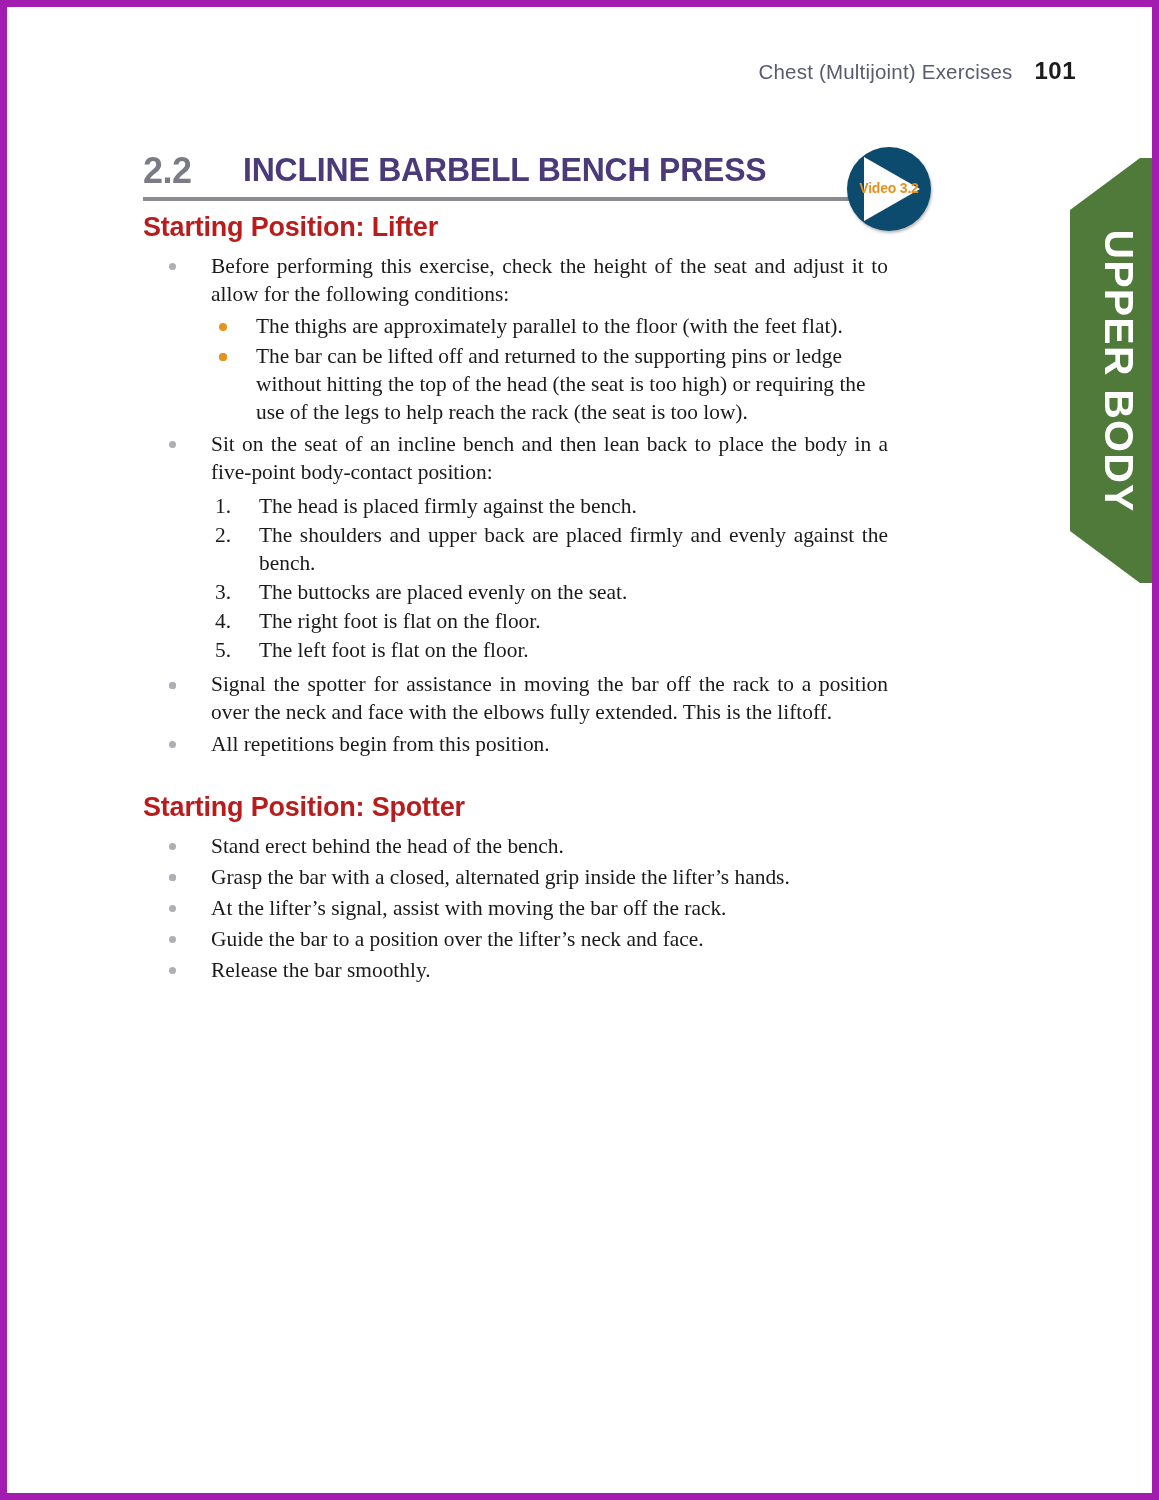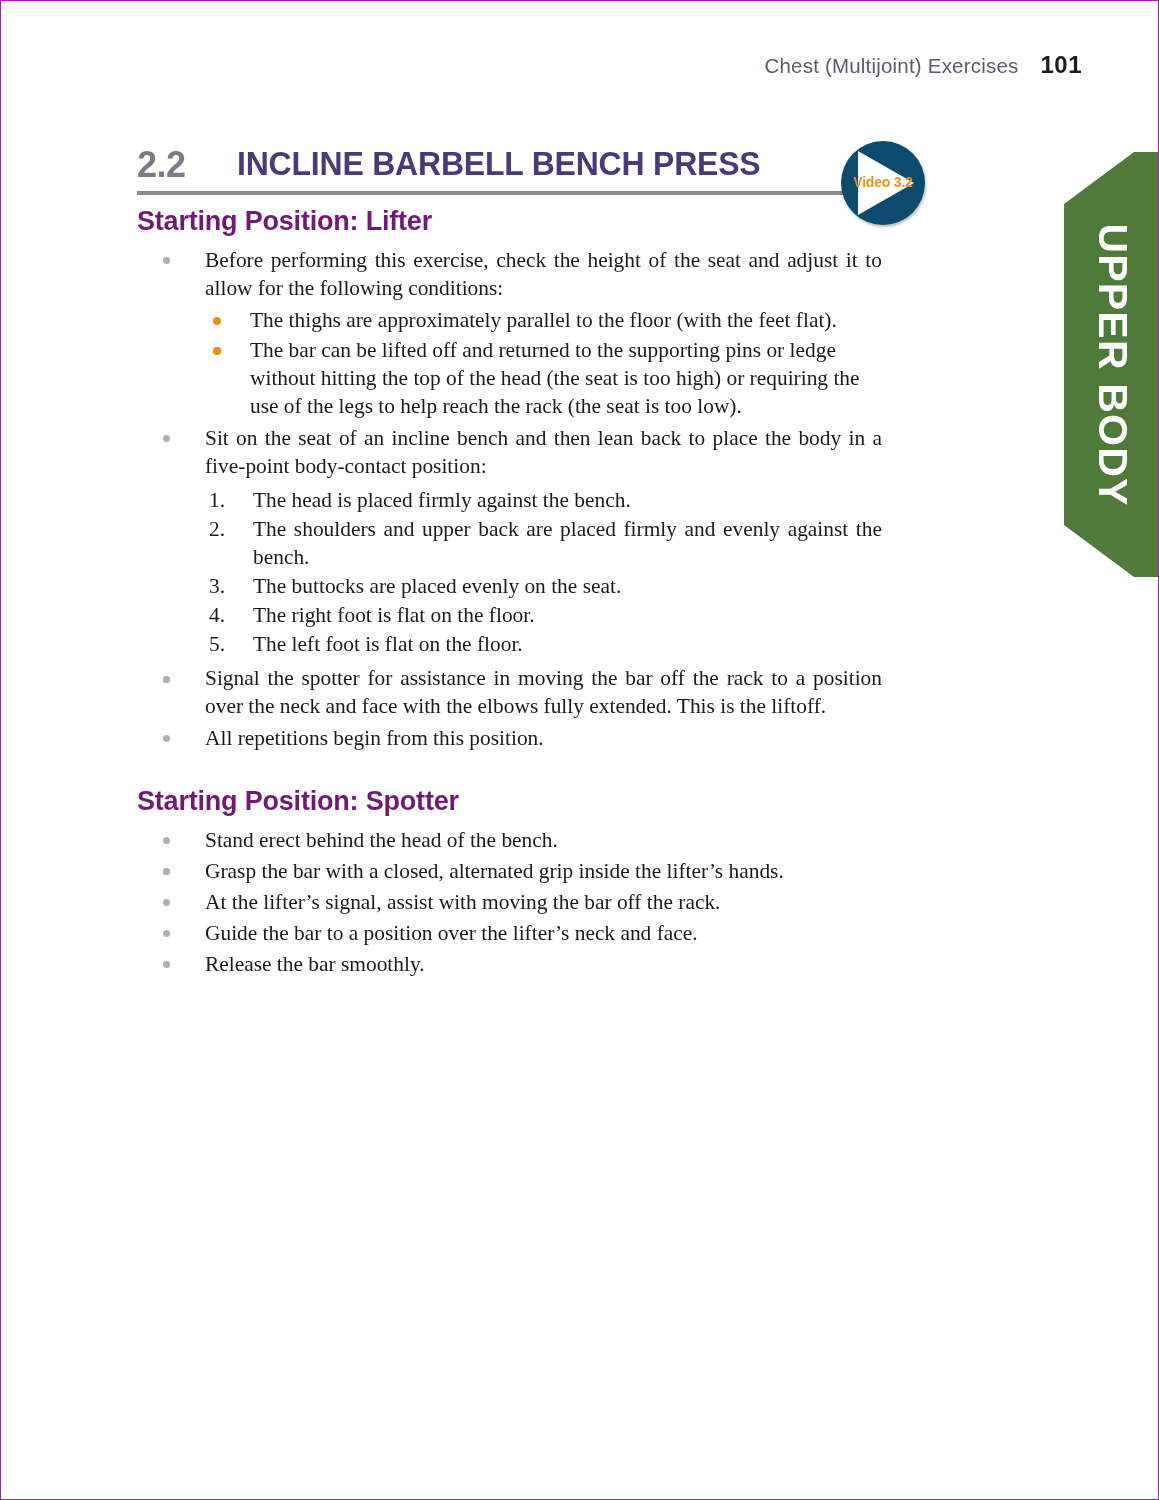--- a/index.html
+++ b/index.html
@@ -6,21 +6,21 @@
     margin: 0;
     padding: 0;
     background: #ffffff;
   }
   .page {
     position: relative;
     width: 1159px;
     height: 1500px;
     background: #ffffff;
     box-sizing: border-box;
-    border: 1px solid #a21caf;
+    border: 7px solid #a21caf;
     overflow: hidden;
     font-family: "Liberation Serif", "DejaVu Serif", serif;
   }
 
   
   .running-head {
     position: absolute;
     top: 50px;
     right: 76px;
     display: flex;
@@ -143,21 +143,21 @@
     position: absolute;
     left: 136px;
     top: 205px;
     width: 745px;
   }
 
   .sec-head {
     font-family: "Liberation Sans", sans-serif;
     font-weight: bold;
     font-size: 27px;
-    color: #701a75;
+    color: #b91c1c;
     letter-spacing: -.2px;
     margin: 0 0 9px 0;
   }
   .sec-head.spotter { margin-top: 34px; }
 
   ul, ol { margin: 0; padding: 0; list-style: none; }
 
   
   .lvl1 > li {
     position: relative;

